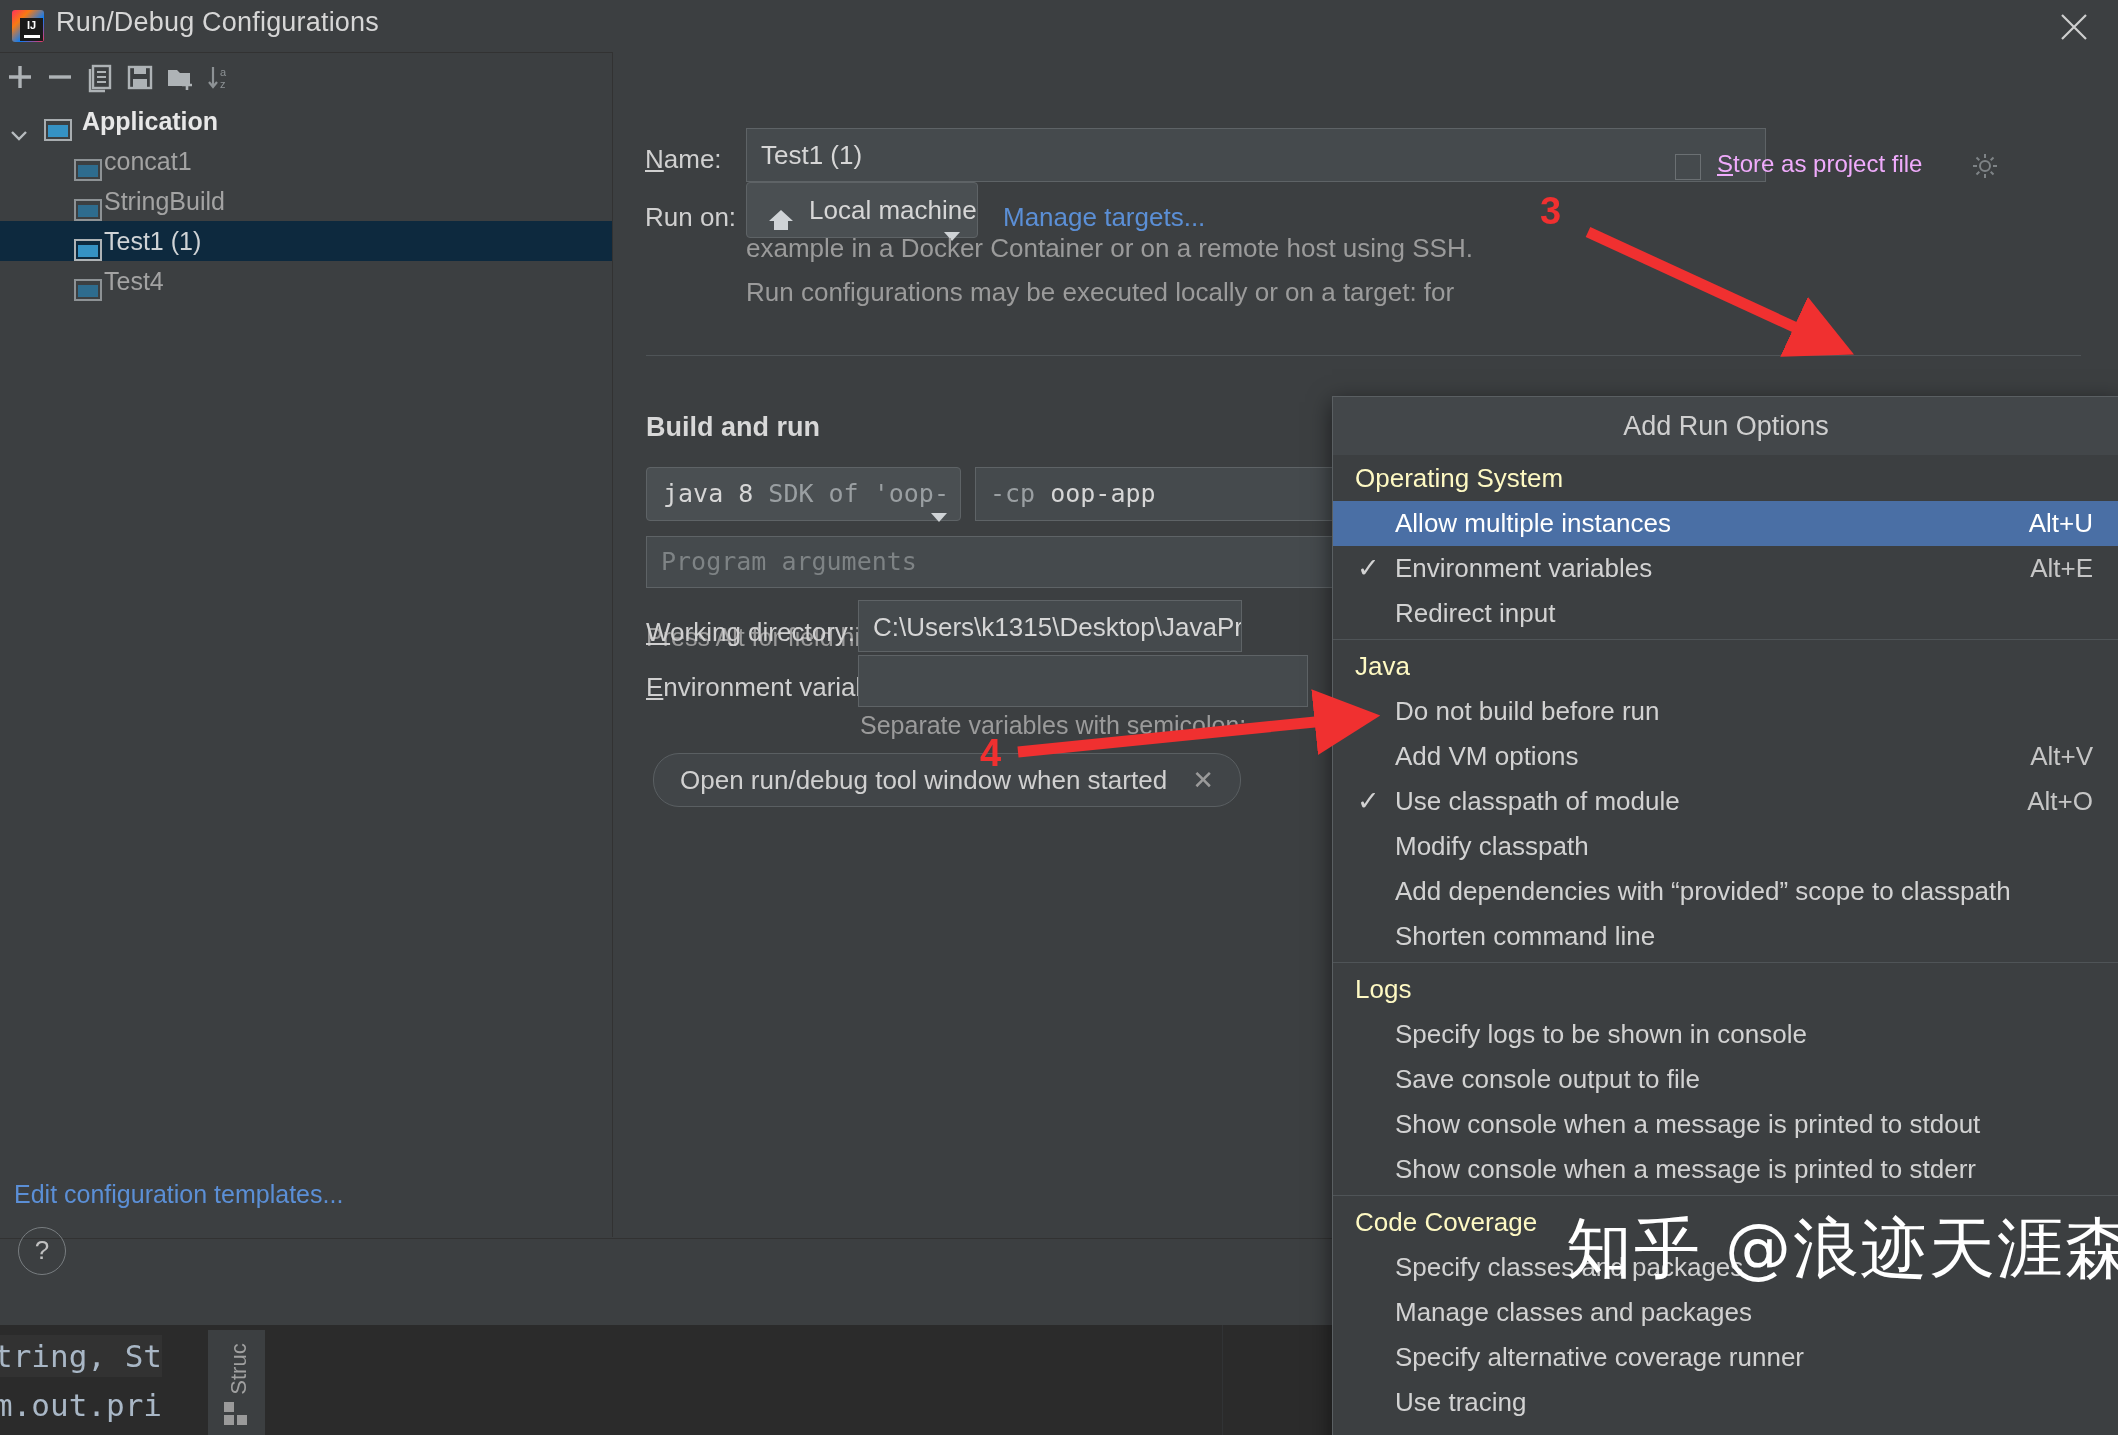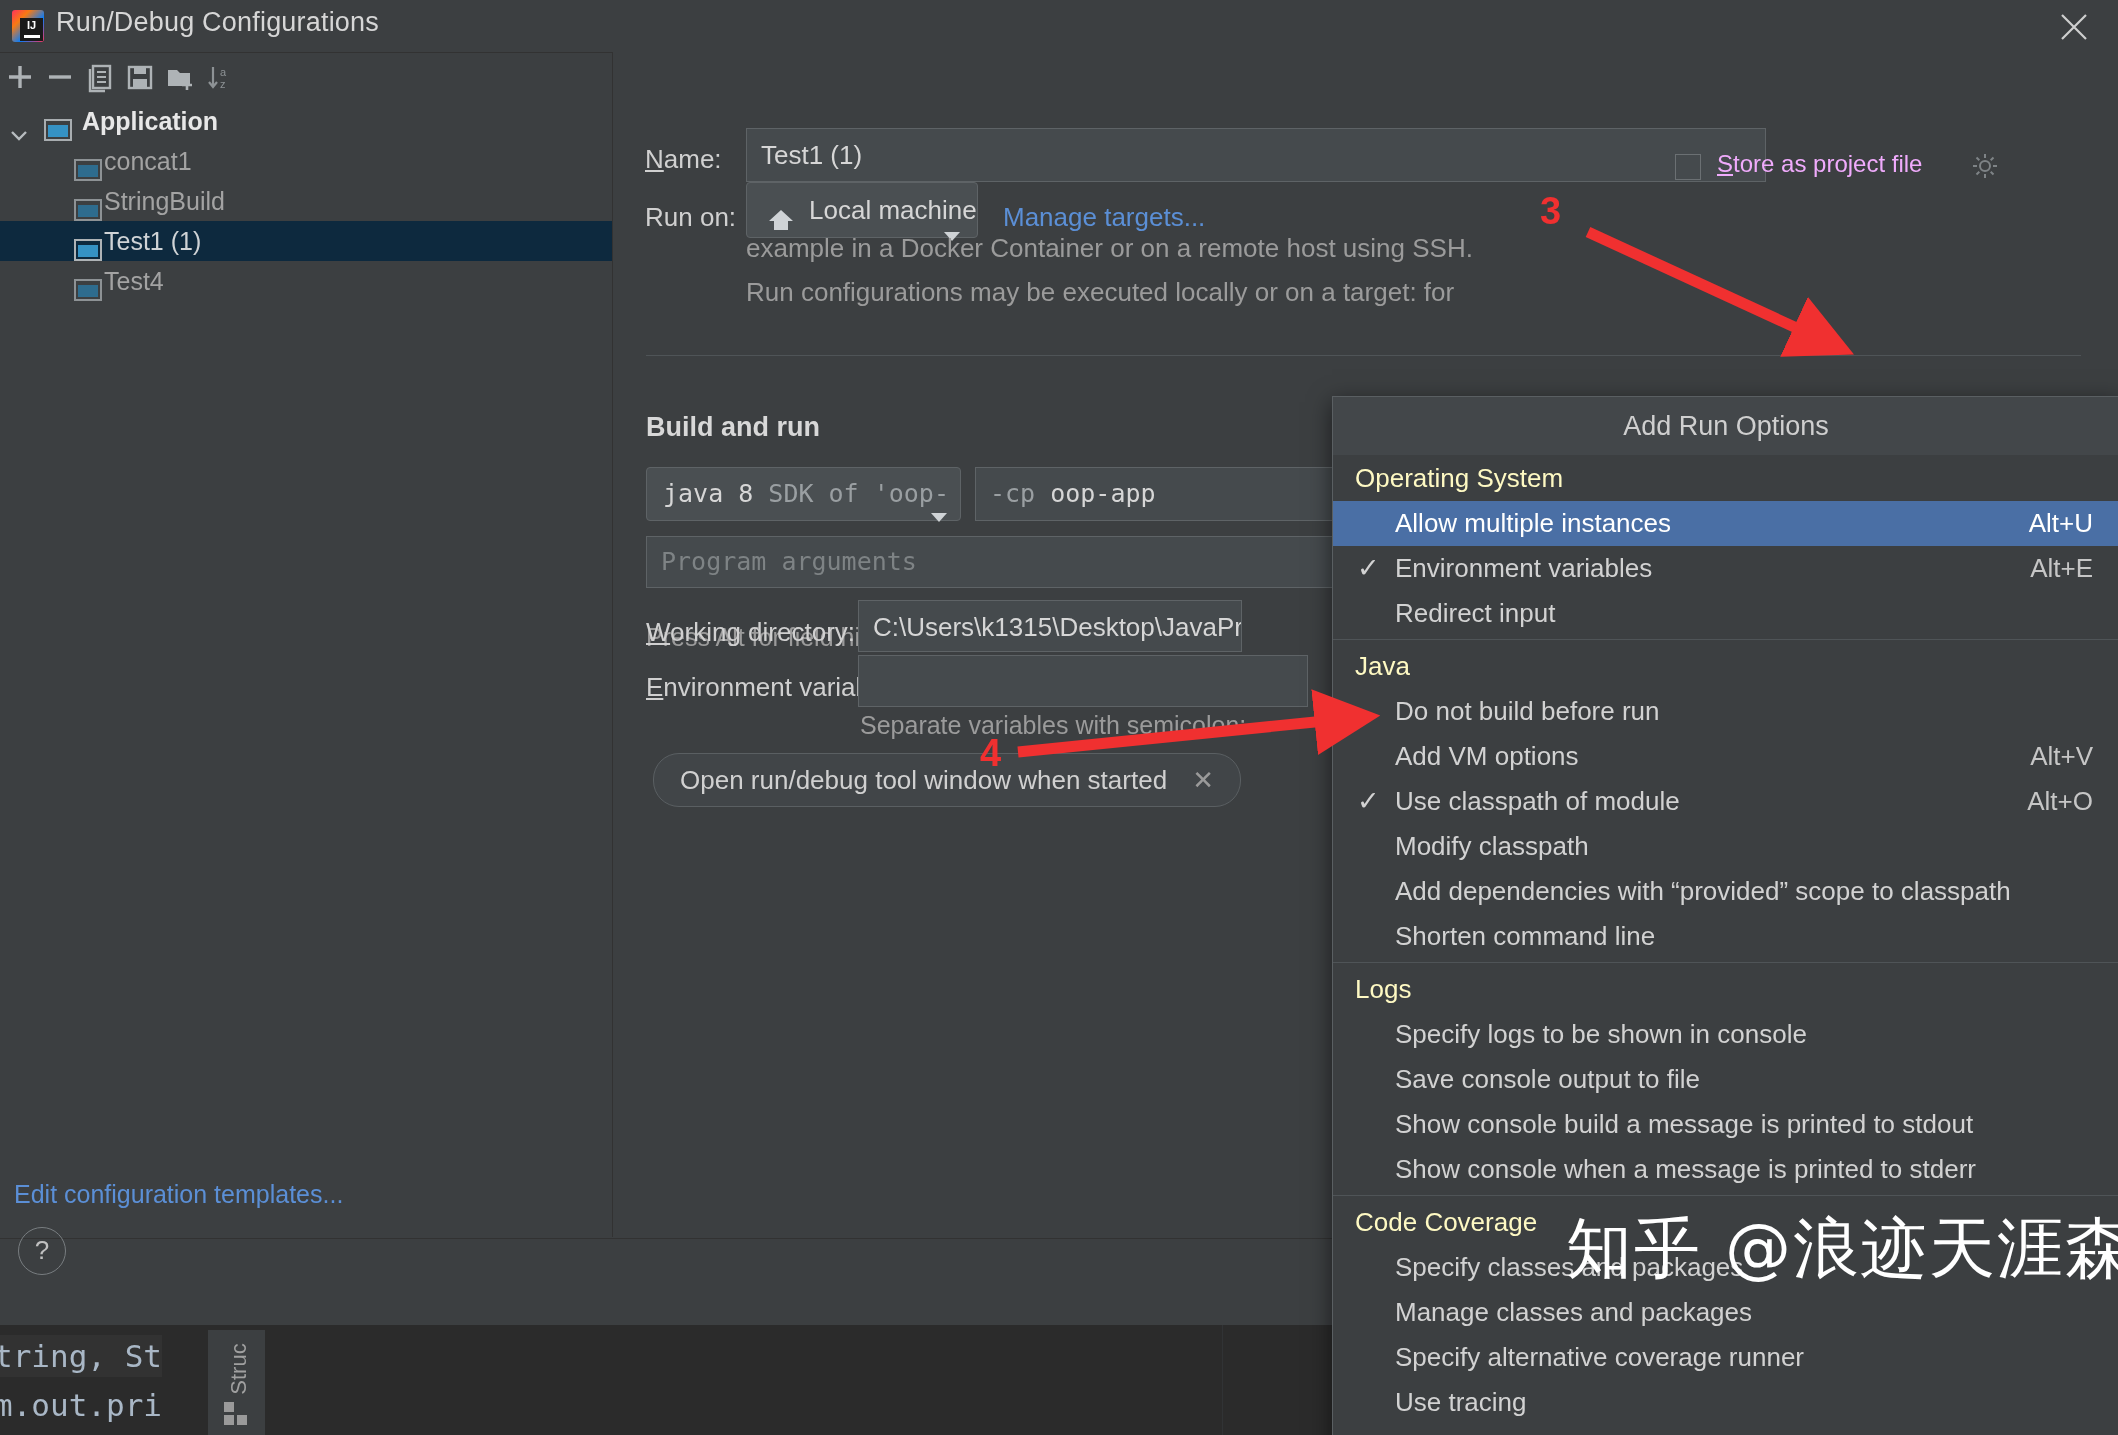--- a/index.html
+++ b/index.html
@@ -377,21 +377,21 @@
     <div class="pop-sep"></div>
 
     <div class="grp">Logs</div>
     <div class="mi">
       <span>Specify logs to be shown in console</span>
     </div>
     <div class="mi">
       <span>Save console output to file</span>
     </div>
     <div class="mi">
-      <span>Show console build a message is printed to stdout</span>
+      <span>Show console when a message is printed to stdout</span>
     </div>
     <div class="mi">
       <span>Show console when a message is printed to stderr</span>
     </div>
 
     <div class="pop-sep"></div>
 
     <div class="grp">Code Coverage</div>
     <div class="mi">
       <span>Specify classes and packages</span>

